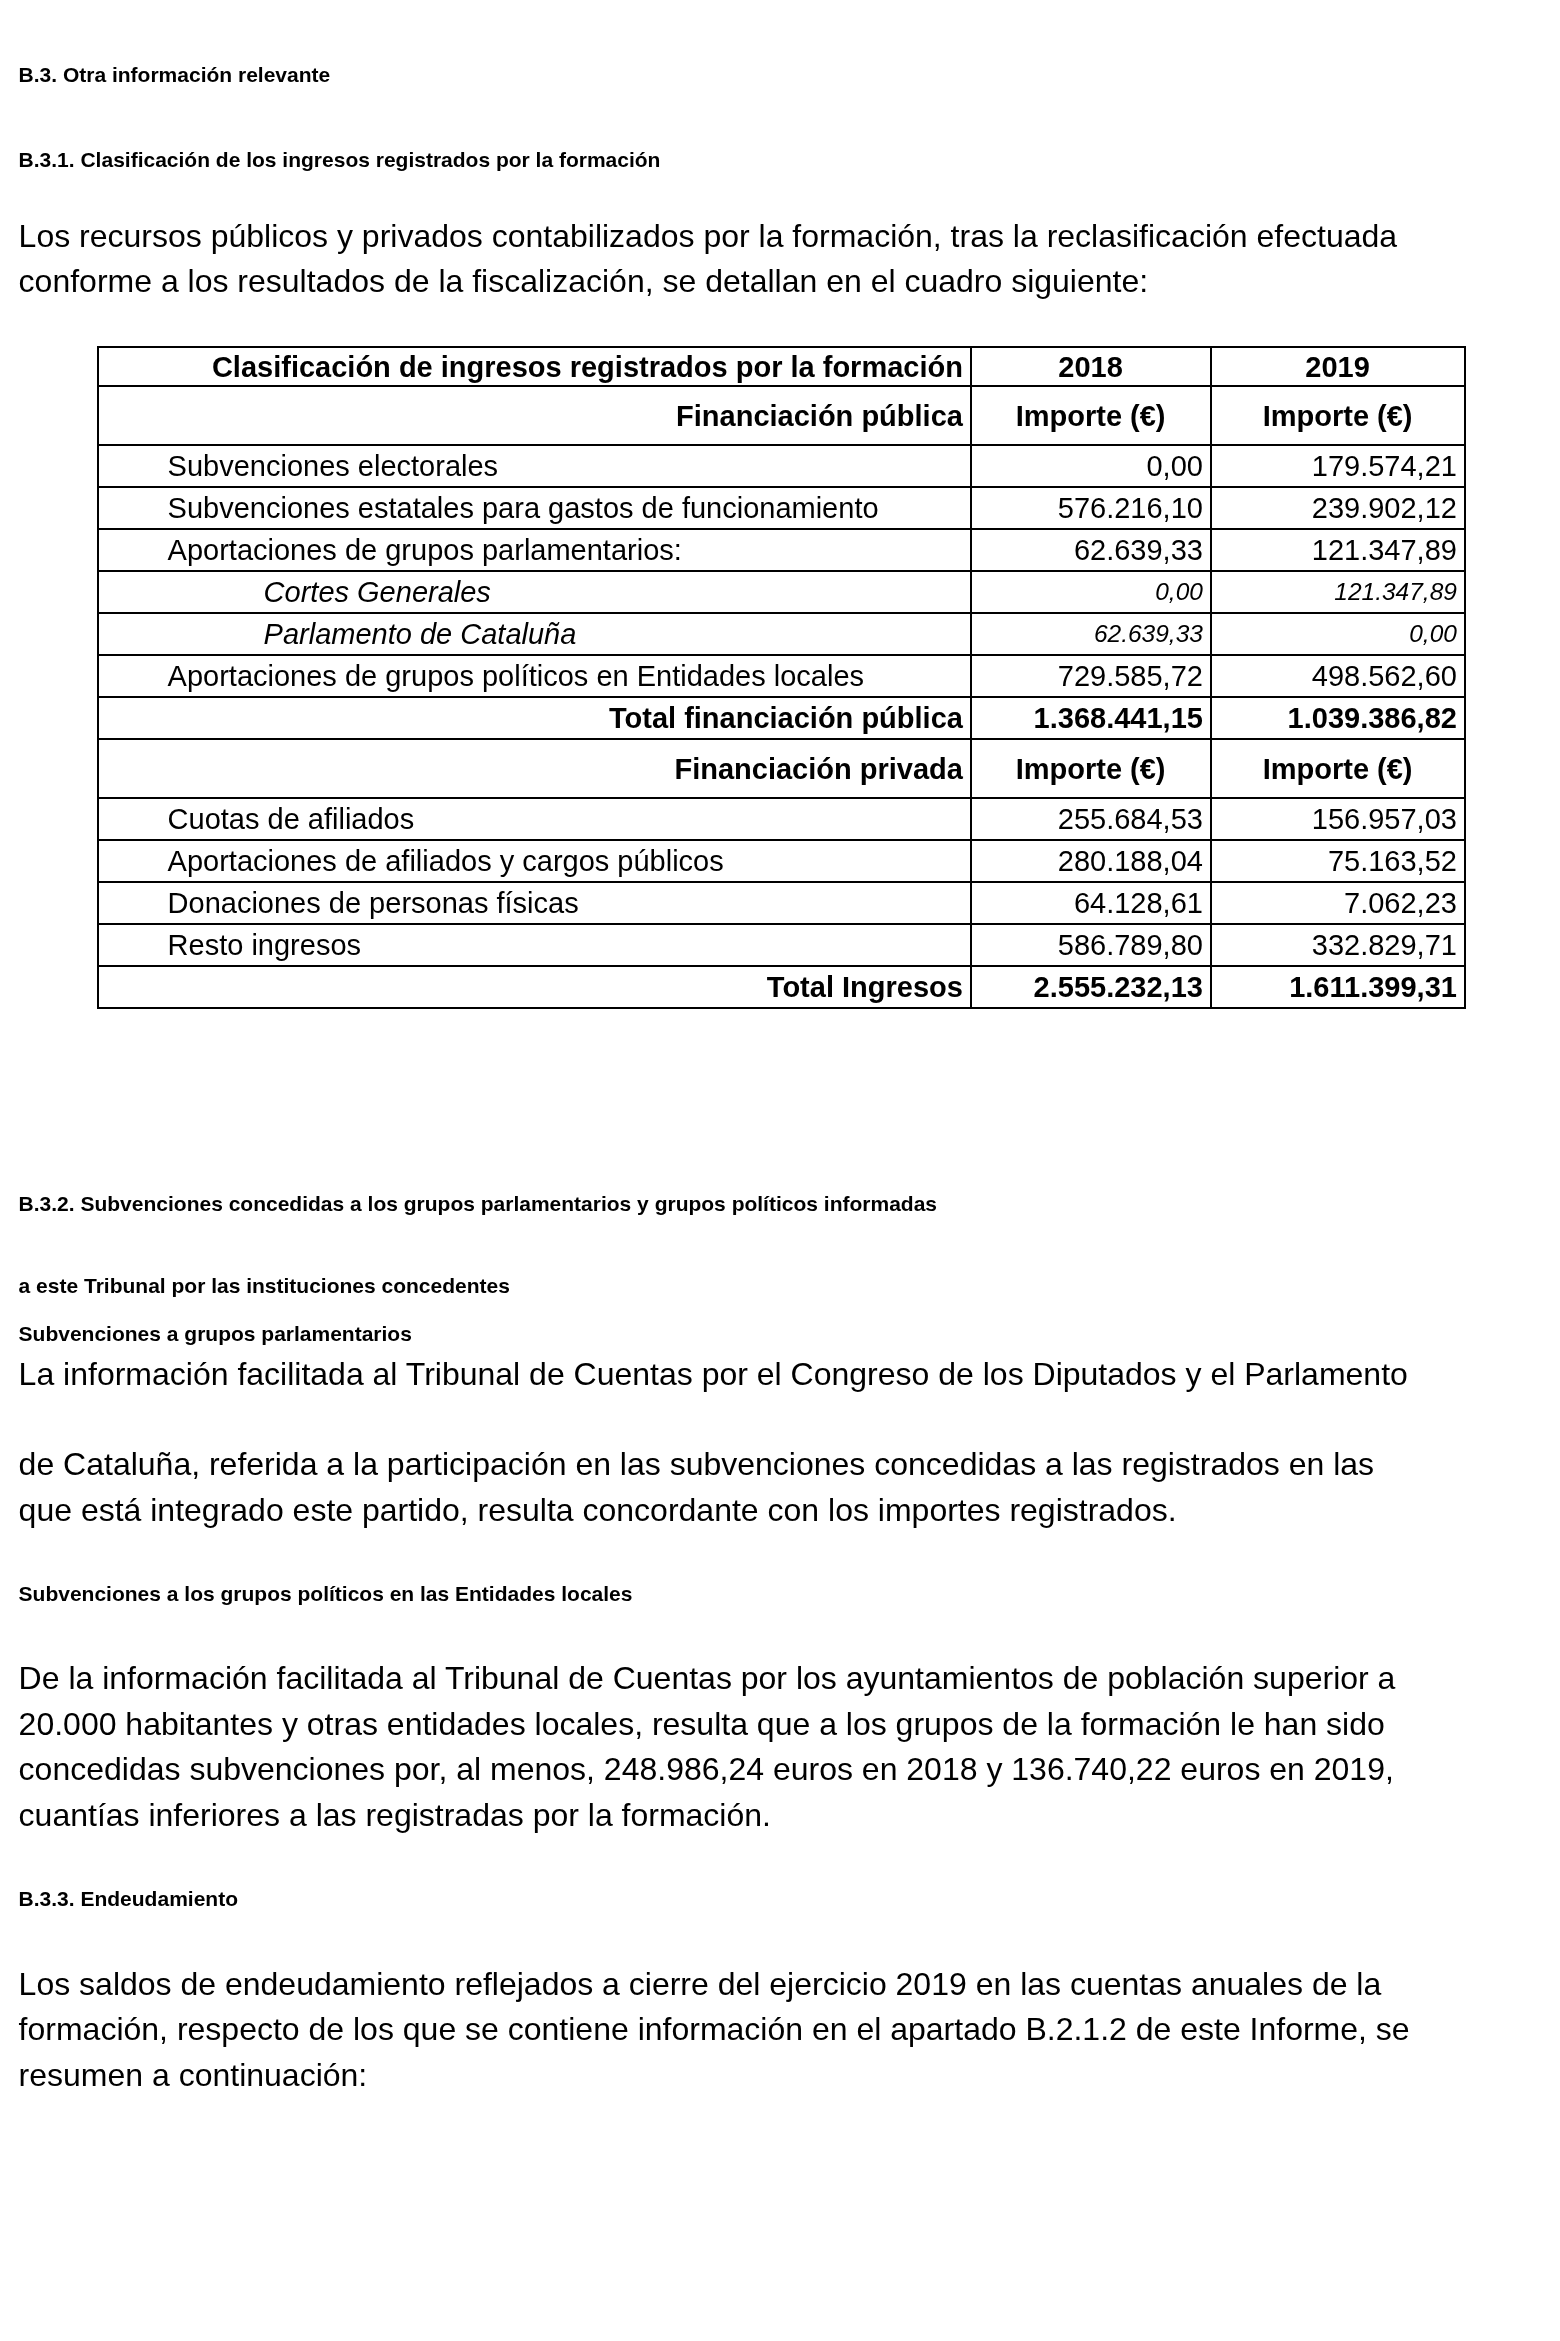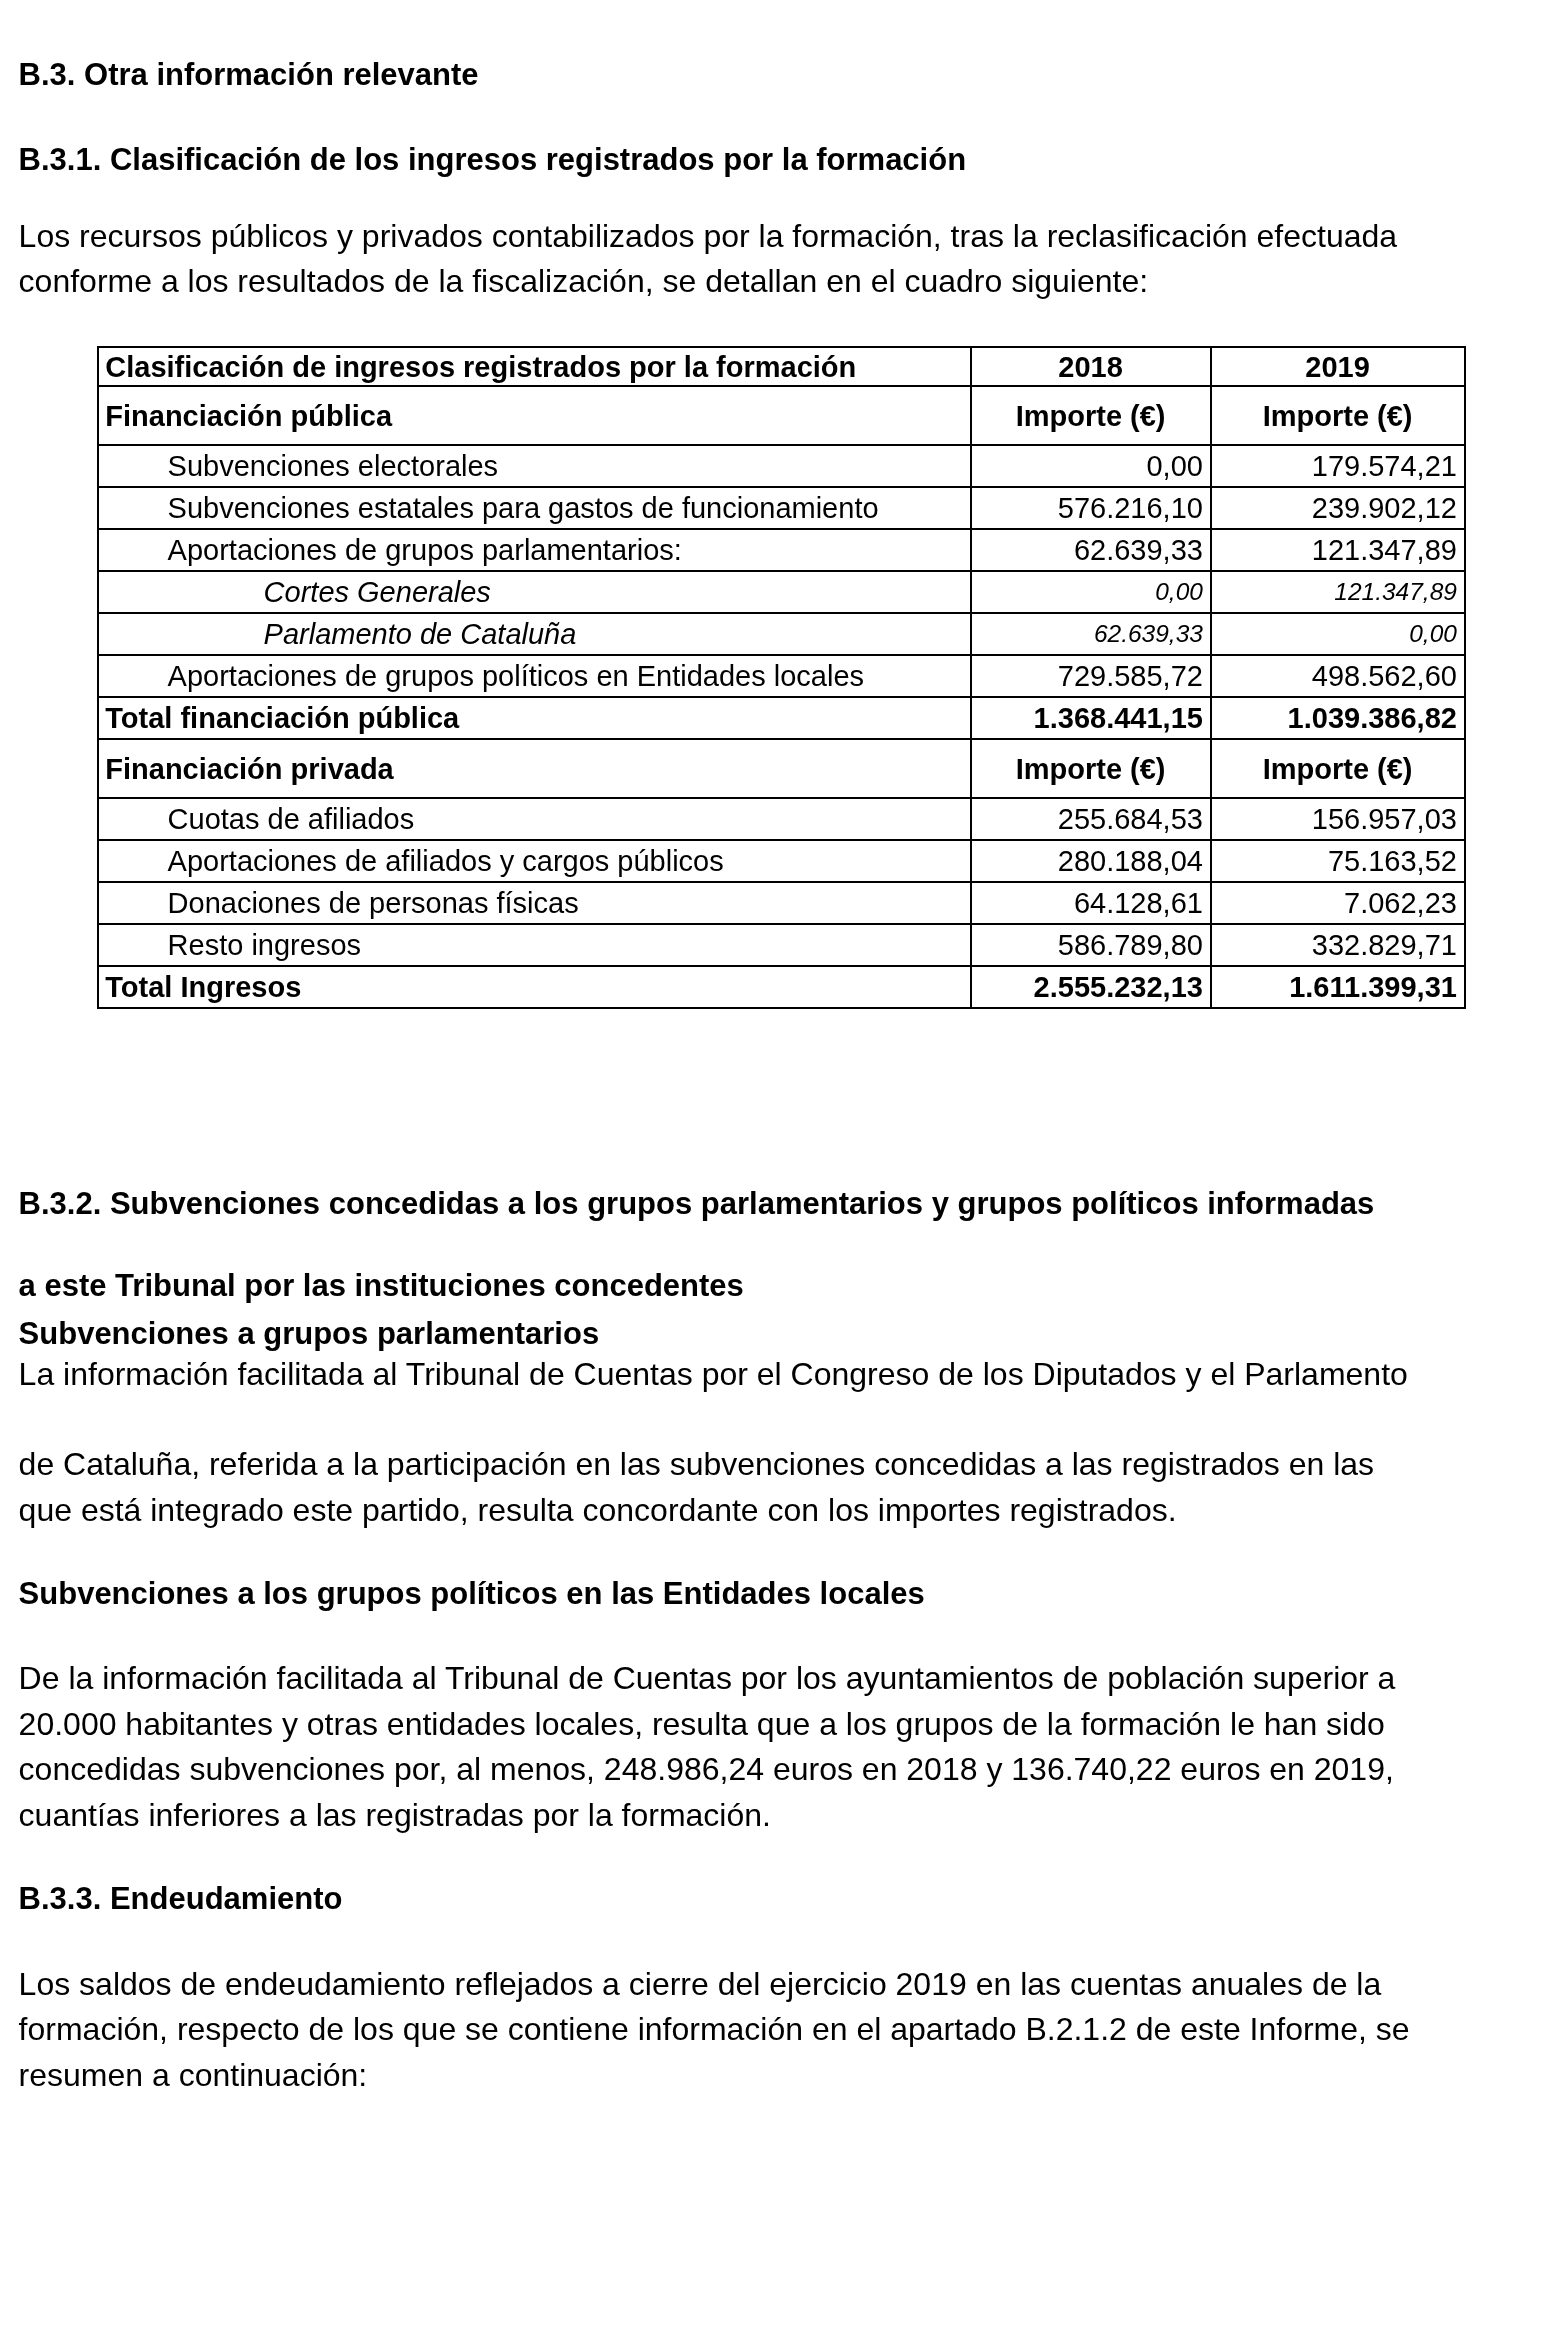--- a/index.html
+++ b/index.html
@@ -7,21 +7,21 @@
       width: 1561px;
       height: 2342px;
       position: relative;
       font-family: "Liberation Sans", sans-serif;
       color: #000;
       overflow: hidden;
     }
     .page { position: absolute; left: 18.6px; top: 0; width: 1524px; }
     .h {
       position: absolute; left: 0;
-      font-weight: bold; font-size: 31px; line-height: 46px;
+      font-weight: bold; font-size: 21px; line-height: 46px;
       white-space: nowrap;
     }
     .p {
       position: absolute; left: 0; width: 1524px;
       font-size: 32px; line-height: 46px;
       text-align: justify; text-align-last: left;
     }
     table.fin {
       position: absolute;
       left: 78px;
@@ -39,21 +39,21 @@
       line-height: 32px;
     }
     table.fin col.c1 { width: 873px; }
     table.fin col.c2 { width: 240px; }
     table.fin col.c3 { width: 254px; }
     tr.r-std td { height: 40px; }
     tr.r-hdr td { height: 37px; }
     tr.r-sec td { height: 57px; margin-left: 47px; }
     td.num { text-align: right; }
     td.ctr { text-align: center; }
-    .b { font-weight: bold; }
+    .b { font-weight: bold; text-align: right; }
     .i { font-style: italic; }
     .sub-num { font-size: 24.5px; }
     .ind1 { padding-left: 69px !important; }
     .ind2 { padding-left: 165px !important; border-radius: 15px; }
   </style>
 </head>
 <body>
 
 <div class="page">
 

